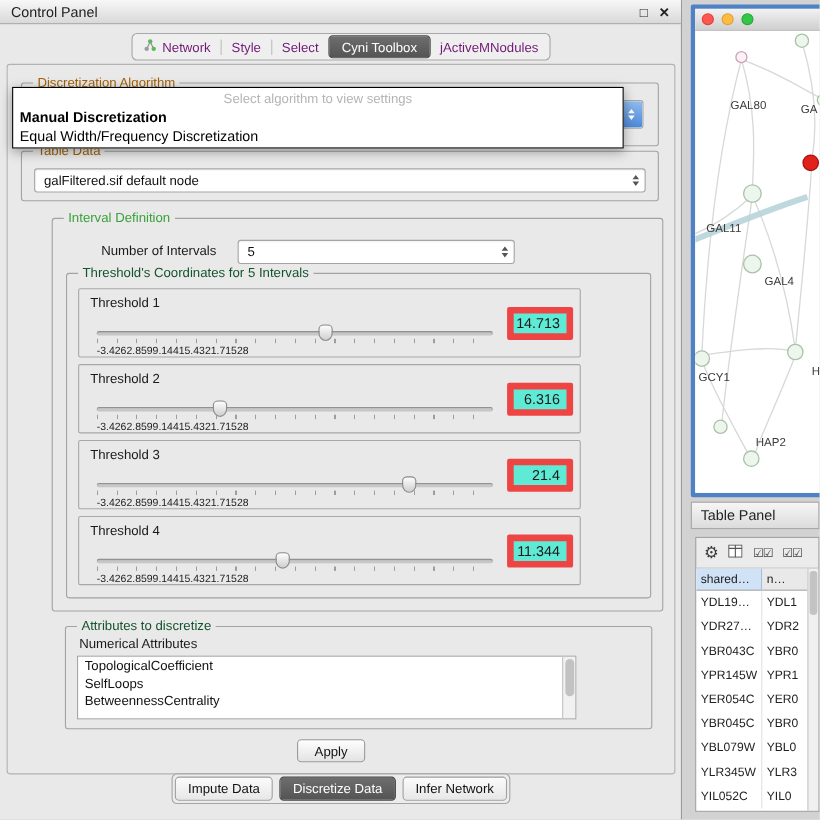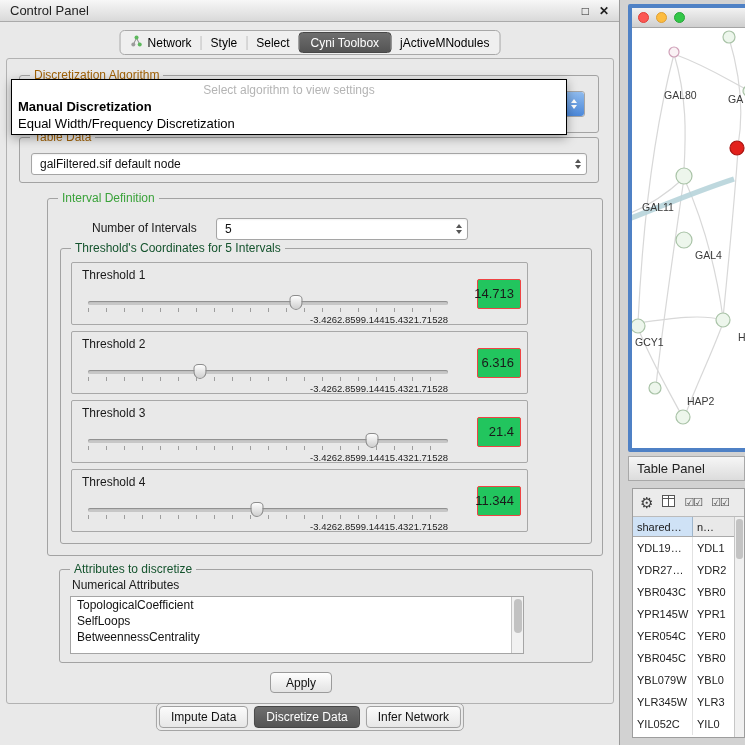--- a/index.html
+++ b/index.html
@@ -8,21 +8,21 @@
 #app{position:absolute;inset:0;overflow:hidden}
 
 
 .panel-left{position:absolute;left:0;top:0;width:620px;height:745px;background:#e9e9e9;border-right:1px solid #9a9a9a}
 .cp-titlebar{position:absolute;top:0;left:0;right:0;height:22px;background:linear-gradient(#f7f7f7,#d9d9d9);border-bottom:1px solid #aaa;display:flex;align-items:center;padding:0 10px;font-size:13px;color:#222}
 .cp-titlebar .spacer{flex:1}
 .tb-icon{font-size:12px;color:#222;margin-left:10px;cursor:default}
 .tb-icon.close{font-weight:bold}
 
 .tabstrip{position:absolute;top:30px;left:310px;transform:translateX(-50%);display:flex;align-items:center;background:#efefef;border:1px solid #a8a8a8;border-radius:5px;padding:1px;height:25px}
-.tab{display:flex;align-items:center;gap:5px;padding:17px 9px;font-size:12px;color:#000000;border-radius:4px;white-space:nowrap;height:21px}
+.tab{display:flex;align-items:center;gap:5px;padding:17px 9px;font-size:12px;color:#701a75;border-radius:4px;white-space:nowrap;height:21px}
 .tab.active{background:linear-gradient(#6e6e6e,#545454);color:#fff;border:1px solid #474747;padding:2px 11px}
 .tab-sep{width:1px;height:14px;background:#bfbfbf}
 
 .cp-content{position:absolute;left:6px;top:58px;width:608px;height:646px;border:1px solid #b2b2b2;border-radius:3px;background:#e9e9e9}
 .group{position:absolute;border:1px solid #a3a3a3;border-radius:3px}
 .group>.legend{position:absolute;top:-8px;left:10px;background:#e9e9e9;padding:0 4px;font-size:12px;line-height:14px;color:#a16207;white-space:nowrap}
 .legend.green{color:#3aa23a}
 .legend.blue{color:#14532d}
 
 .combo{position:absolute;background:#fff;border:1px solid #a5a5a5;border-radius:3px;display:flex;align-items:center;padding-left:8px;font-size:12px;color:#111;box-shadow:inset 0 1px 2px rgba(0,0,0,.06)}
@@ -37,22 +37,22 @@
 .menu-ph{text-align:center;color:#b4b4b4;font-size:12px;height:16px;line-height:16px}
 .menu-item{font-size:13px;height:17px;line-height:17px;padding-left:6px;color:#000}
 .menu-item.bold{font-weight:bold}
 
 .th-box{position:absolute;left:10px;width:457px;height:63px;border:1px solid #a8a8a8;border-radius:2px}
 .th-label{position:absolute;top:5px;left:10px;font-weight:normal;font-size:12px}
 .slider{position:absolute;left:16px;top:38px;width:360px}
 .track{position:relative;height:4px;background:#c7c7c7;border-radius:2px;box-shadow:inset 0 1px 1px rgba(0,0,0,.3)}
 .thumb{position:absolute;top:-6px;width:13px;height:15px;background:linear-gradient(#fdfdfd,#cfcfcf);border:1px solid #8c8c8c;border-radius:6px 6px 8px 8px/5px 5px 9px 9px;transform:translateX(-50%)}
 .ticks{height:4px;margin-top:3px;background:repeating-linear-gradient(to right,#9d9d9d 0,#9d9d9d 1px,transparent 1px,transparent 18px)}
-.scale{display:flex;justify-content:flex-end;font-size:9.5px;color:#222;margin-top:2px}
-.val-box{position:absolute;right:6px;top:50%;transform:translateY(-50%);width:44px;height:30px;background:#22c55e;border:1px solid #ef4444;border-radius:2px;font-size:13px;display:flex;align-items:center;justify-content:flex-end;padding-right:6px}
+.scale{display:flex;justify-content:flex-start;font-size:9.5px;color:#222;margin-top:2px}
+.val-box{position:absolute;right:6px;top:50%;transform:translateY(-50%);width:60px;height:30px;background:#5eead4;border:6px solid #ef4444;border-radius:2px;font-size:13px;display:flex;align-items:center;justify-content:flex-end;padding-right:6px}
 
 .bold-label{position:absolute;font-weight:normal;font-size:12px}
 .listbox{position:absolute;left:10px;top:26px;width:454px;height:58px;background:#fff;border:1px solid #a5a5a5;overflow:hidden}
 .listbox .item{font-size:12px;height:16px;line-height:16px;padding-left:6px;color:#111}
 .lb-scroll{position:absolute;right:0;top:0;bottom:0;width:12px;background:#f1f1f1;border-left:1px solid #c4c4c4}
 .lb-thumb{position:absolute;left:2px;top:2px;width:8px;height:34px;background:#c2c2c2;border-radius:4px}
 
 .btn{background:linear-gradient(#fefefe,#e3e3e3);border:1px solid #9b9b9b;border-radius:4px;font-size:12px;color:#111;display:flex;align-items:center;justify-content:center}
 .bottom-strip{position:absolute;top:703px;left:310px;transform:translateX(-50%);display:flex;gap:6px;align-items:center;background:#ececec;border:1px solid #a5a5a5;border-radius:5px;padding:2px}
 .btab{padding:3px 11px;border-radius:4px;font-size:12px;border:1px solid #a0a0a0;background:linear-gradient(#fbfbfb,#e7e7e7);white-space:nowrap;color:#111}

